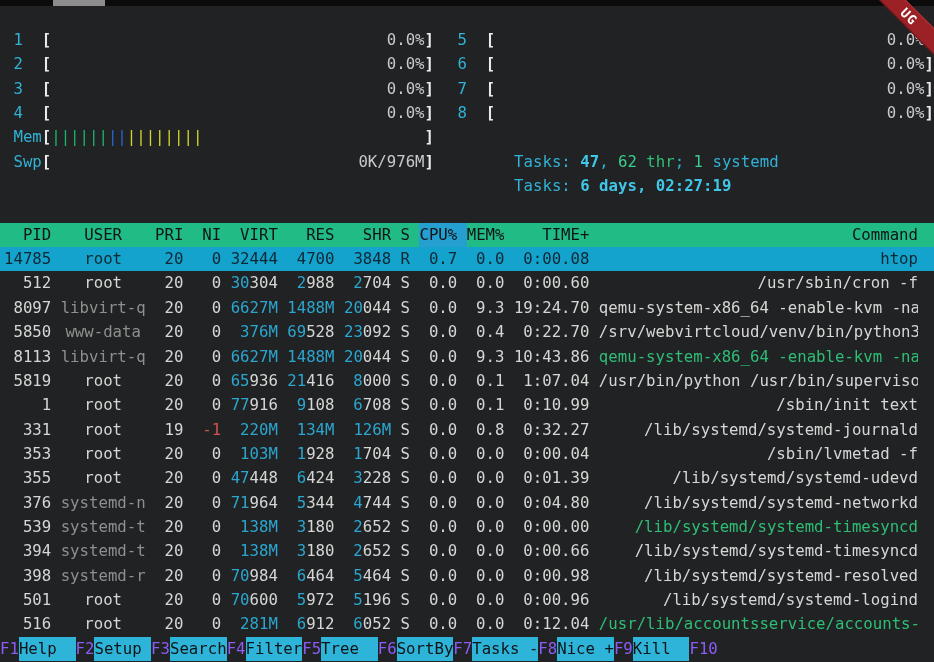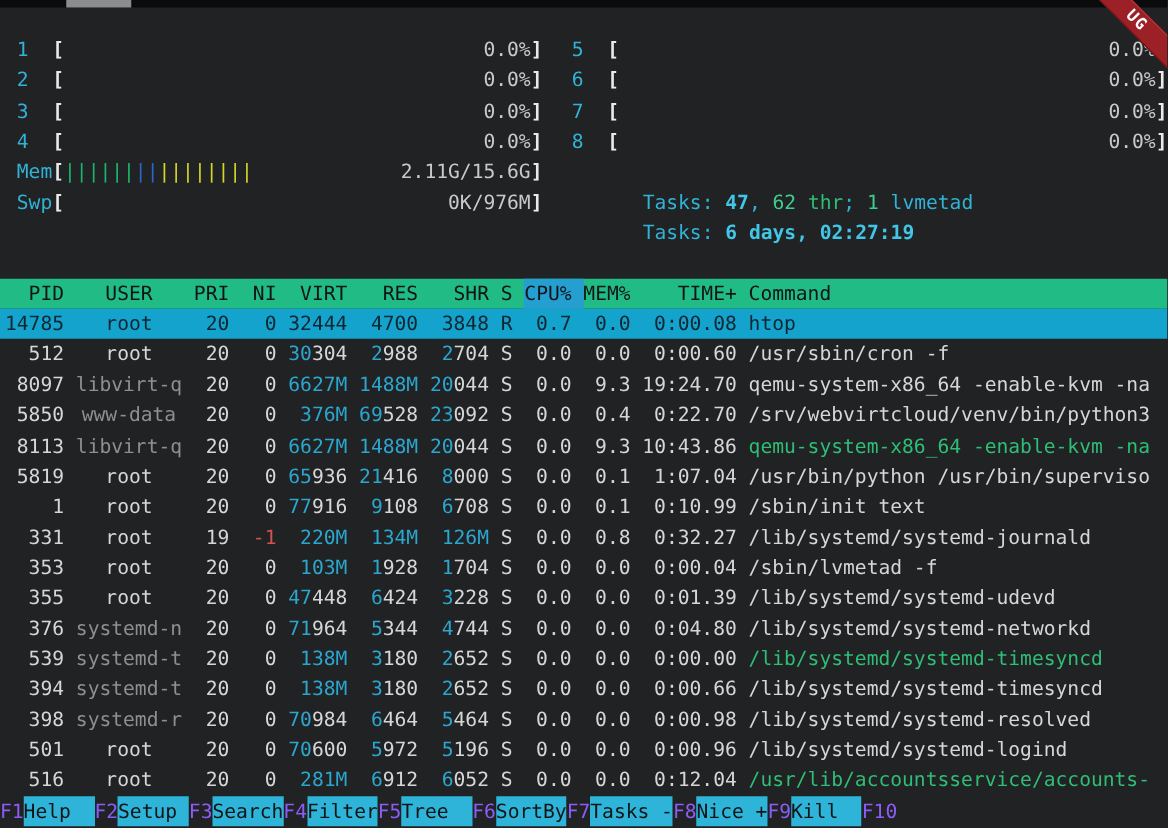--- a/index.html
+++ b/index.html
@@ -51,21 +51,21 @@
   
   .prow{display:flex;height:var(--lh);line-height:var(--lh);white-space:pre;padding-left:4px}
   .cell{display:inline-block;text-align:right;margin-right:1ch;flex:0 0 auto;overflow:hidden}
   .pid{width:5ch}
   .user{width:9ch;text-align:center}
   .pri{width:3ch}.ni{width:3ch}
   .mem5{width:5ch}
   .st{width:1ch}
   .pct{width:4ch}
   .time{width:8ch}
-  .cmd{flex:1 1 auto;text-align:left;margin-right:4px;min-width:0}
+  .cmd{flex:1 1 auto;text-align:right;margin-right:16px;min-width:0}
   .mem5 .hl{color:var(--num-cyan)}
   .dim{color:var(--dim)}
   .red{color:var(--red)}
   .green{color:var(--green)}
   .header-row{background:var(--hdr-bg);color:var(--on-accent)}
   .header-row .cell{color:var(--on-accent)}
   .hdr-sort{background:var(--sort-bg);margin-right:0;padding-right:1ch;width:5ch}
   .prow.selected{background:var(--sel-bg)}
   .prow.selected span{color:#0e2733 !important}
 
@@ -102,21 +102,21 @@
 
         <div class="mline">
           <span class="mlabel">3</span><span class="brk">[</span><span class="mfill"></span><span class="mval">0.0%</span><span class="brk">]</span>
         </div>
 
         <div class="mline">
           <span class="mlabel">4</span><span class="brk">[</span><span class="mfill"></span><span class="mval">0.0%</span><span class="brk">]</span>
         </div>
       </div>
     <div class="mline">
-      <span class="mlabel">Mem</span><span class="brk">[</span><span class="pipes"><span class="pg">||||||</span><span class="pb">||</span><span class="py">||||||||</span></span><span class="mfill"></span><span class="mval">2.11G/15.6G</span><span class="brk">]</span>
+      <span class="mlabel">Mem</span><span class="brk">[</span><span class="pipes"><span class="pg">||||||</span><span class="pb">||</span><span class="py">||||||||</span></span><span class="mfill"></span><span class="brk">]</span>
     </div>
     <div class="mline">
       <span class="mlabel">Swp</span><span class="brk">[</span><span class="mfill"></span><span class="mval">0K/976M</span><span class="brk">]</span>
     </div>
   </div>
 
   <div class="mcol-right">
     <div>
 
         <div class="mline">
@@ -129,21 +129,21 @@
 
         <div class="mline">
           <span class="mlabel">7</span><span class="brk">[</span><span class="mfill"></span><span class="mval">0.0%</span><span class="brk">]</span>
         </div>
 
         <div class="mline">
           <span class="mlabel">8</span><span class="brk">[</span><span class="mfill"></span><span class="mval">0.0%</span><span class="brk">]</span>
         </div>
       </div>
     <div class="tline">
-      <span class="c">Tasks: </span><span class="cb">47</span><span class="c">, </span><span class="gb">62</span><span class="g"> thr</span><span class="c">; </span><span class="gb">1</span><span class="c"> lvmetad</span>
+      <span class="c">Tasks: </span><span class="cb">47</span><span class="c">, </span><span class="gb">62</span><span class="g"> thr</span><span class="c">; </span><span class="gb">1</span><span class="c"> systemd</span>
     </div>
     <div class="tline">
       <span class="c">Tasks: </span><span class="cb">6 days, 02:27:19</span>
     </div>
   </div>
 </div>
 
 <div class="spacer-line"></div>
 
 <div class="prow header-row">

